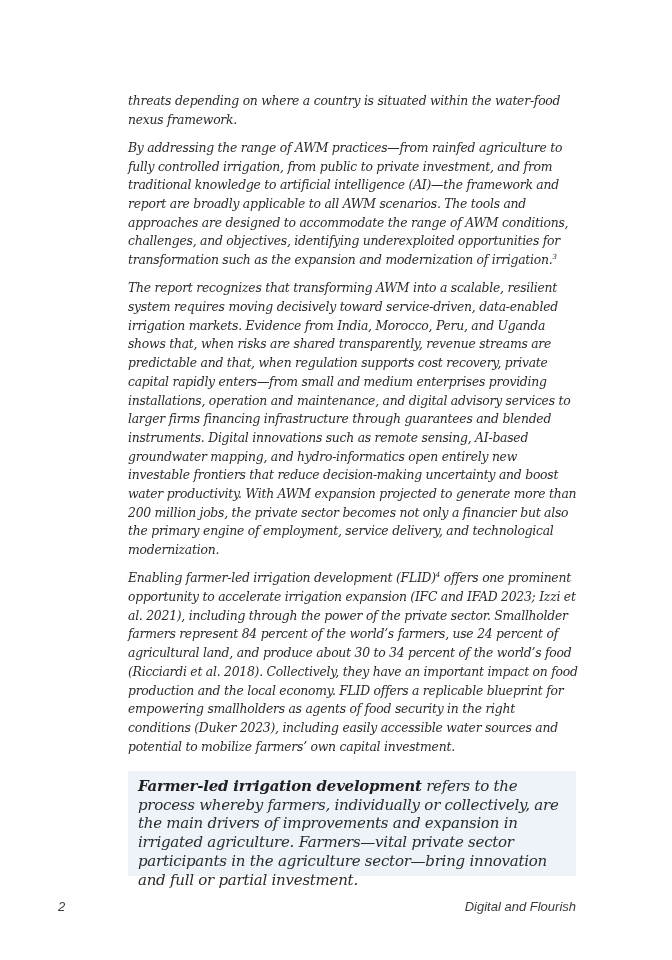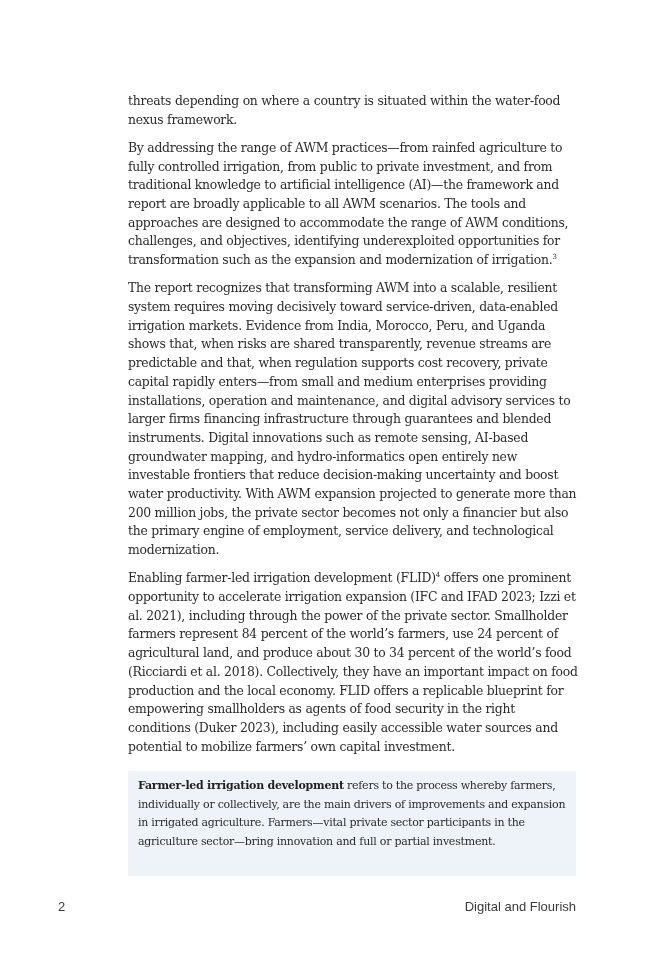--- a/index.html
+++ b/index.html
@@ -12,20 +12,21 @@
       height: 960px;
       position: relative;
       overflow: hidden;
     }
     .page {
       position: absolute;
       left: 0; top: 0;
       width: 672px;
       height: 832px;
       background: #ffffff;
+      font-style: italic;
     }
     .body-text {
       position: absolute;
       left: 128px;
       top: 92px;
       width: 450px;
       font-family: "DejaVu Serif", "Liberation Serif", serif;
       font-size: 12.4px;
       line-height: 18.7px;
       color: #2b2b2b;
@@ -42,21 +43,21 @@
     .callout {
       position: absolute;
       left: 128px;
       top: 771px;
       width: 448px;
       height: 105px;
       background: #edf3f9;
       box-sizing: border-box;
       padding: 6px 10px 0 10px;
       font-family: "DejaVu Serif", "Liberation Serif", serif;
-      font-size: 11px;
+      font-size: 15px;
       line-height: 18.7px;
       color: #2b2b2b;
       letter-spacing: -0.25px;
     }
     .callout b {
       font-weight: bold;
       color: #1f1f1f;
     }
     .footer {
       position: absolute;

